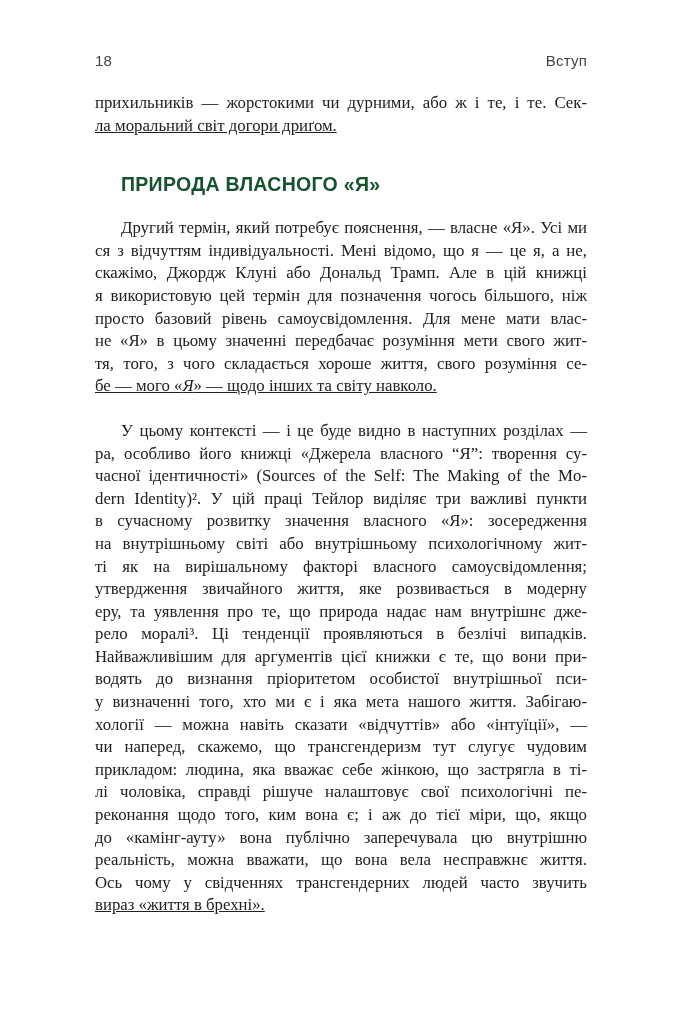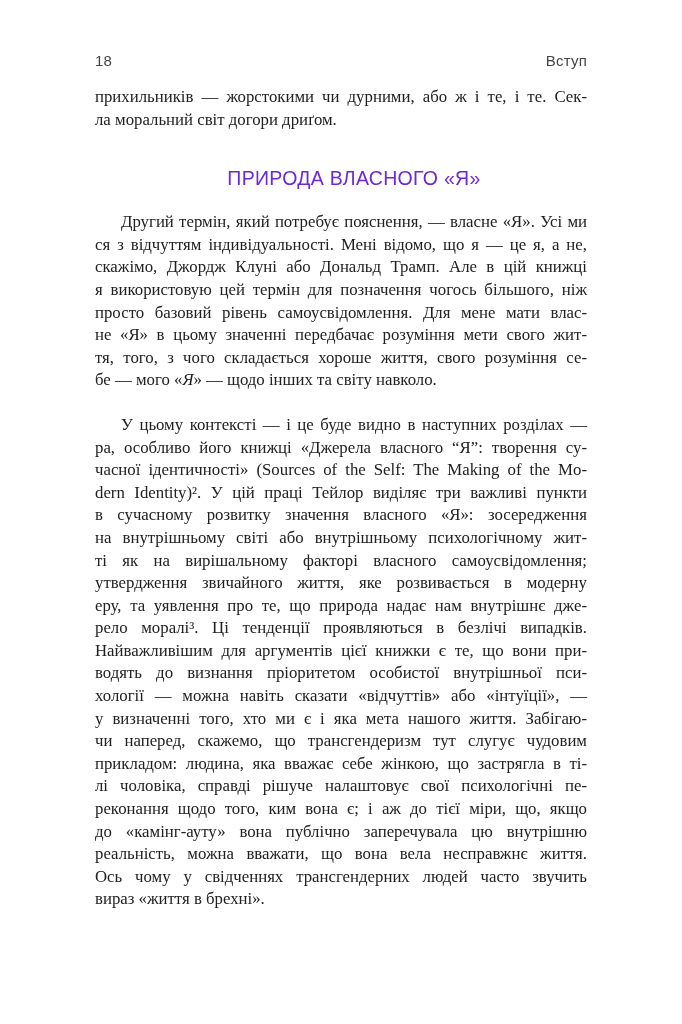--- a/index.html
+++ b/index.html
@@ -9,43 +9,42 @@
     overflow: hidden;
     font-family: "Liberation Serif", serif;
   }
   .page { position: relative; width: 574px; height: 1024px; background: #ffffff; }
   .running-header {
     position: absolute; top: 52px; left: 95px; width: 492px;
     display: flex; justify-content: space-between; align-items: baseline;
     font-family: "Liberation Sans", sans-serif;
     font-size: 15px; color: #454545; letter-spacing: 0.2px;
   }
-  .text-column { position: absolute; top: 86px; left: 95px; width: 492px; }
+  .text-column { position: absolute; top: 92px; left: 95px; width: 492px; }
   .para { margin: 0; }
   .line {
     font-size: 16.8px;
     line-height: 22.6px;
     color: #212121;
     text-align: justify;
     text-align-last: justify;
     white-space: nowrap;
   }
-  .line.last { text-align-last: left; }
+  .line.last { text-align-last: left; text-decoration: underline; }
   .line.indent { padding-left: 26px; margin-top: 22px; }
   .it { font-style: italic; }
   .heading {
     margin: 36px 0 13px 0;
     padding-left: 26px;
     font-family: "Liberation Sans", sans-serif;
-    font-weight: 400;
+    font-weight: 700;
     font-size: 19.5px;
     line-height: 22px;
     letter-spacing: 0.3px;
-    color: #6d28d9;
-    text-align: center;
+    color: #14532d;
   }
 </style>
 </head>
 <body>
 
 <div class="page">
   <div class="running-header">
     <span>18</span>
     <span>Вступ</span>
   </div>
@@ -71,22 +70,22 @@
         <div class="line"><span>часної ідентичності» (Sources of the Self: The Making of the Mo-</span></div>
         <div class="line"><span>dern Identity)². У цій праці Тейлор виділяє три важливі пункти</span></div>
         <div class="line"><span>в сучасному розвитку значення власного «Я»: зосередження</span></div>
         <div class="line"><span>на внутрішньому світі або внутрішньому психологічному жит-</span></div>
         <div class="line"><span>ті як на вирішальному факторі власного самоусвідомлення;</span></div>
         <div class="line"><span>утвердження звичайного життя, яке розвивається в модерну</span></div>
         <div class="line"><span>еру, та уявлення про те, що природа надає нам внутрішнє дже-</span></div>
         <div class="line"><span>рело моралі³. Ці тенденції проявляються в безлічі випадків.</span></div>
         <div class="line"><span>Найважливішим для аргументів цієї книжки є те, що вони при-</span></div>
         <div class="line"><span>водять до визнання пріоритетом особистої внутрішньої пси-</span></div>
+        <div class="line"><span>у визначенні того, хто ми є і яка мета нашого життя. Забігаю-</span></div>
         <div class="line"><span>хології — можна навіть сказати «відчуттів» або «інтуїції», —</span></div>
-        <div class="line"><span>у визначенні того, хто ми є і яка мета нашого життя. Забігаю-</span></div>
         <div class="line"><span>чи наперед, скажемо, що трансгендеризм тут слугує чудовим</span></div>
         <div class="line"><span>прикладом: людина, яка вважає себе жінкою, що застрягла в ті-</span></div>
         <div class="line"><span>лі чоловіка, справді рішуче налаштовує свої психологічні пе-</span></div>
         <div class="line"><span>реконання щодо того, ким вона є; і аж до тієї міри, що, якщо</span></div>
         <div class="line"><span>до «камінг-ауту» вона публічно заперечувала цю внутрішню</span></div>
         <div class="line"><span>реальність, можна вважати, що вона вела несправжнє життя.</span></div>
         <div class="line"><span>Ось чому у свідченнях трансгендерних людей часто звучить</span></div>
         <div class="line last"><span>вираз «життя в брехні».</span></div>
       </div>
     </div>

